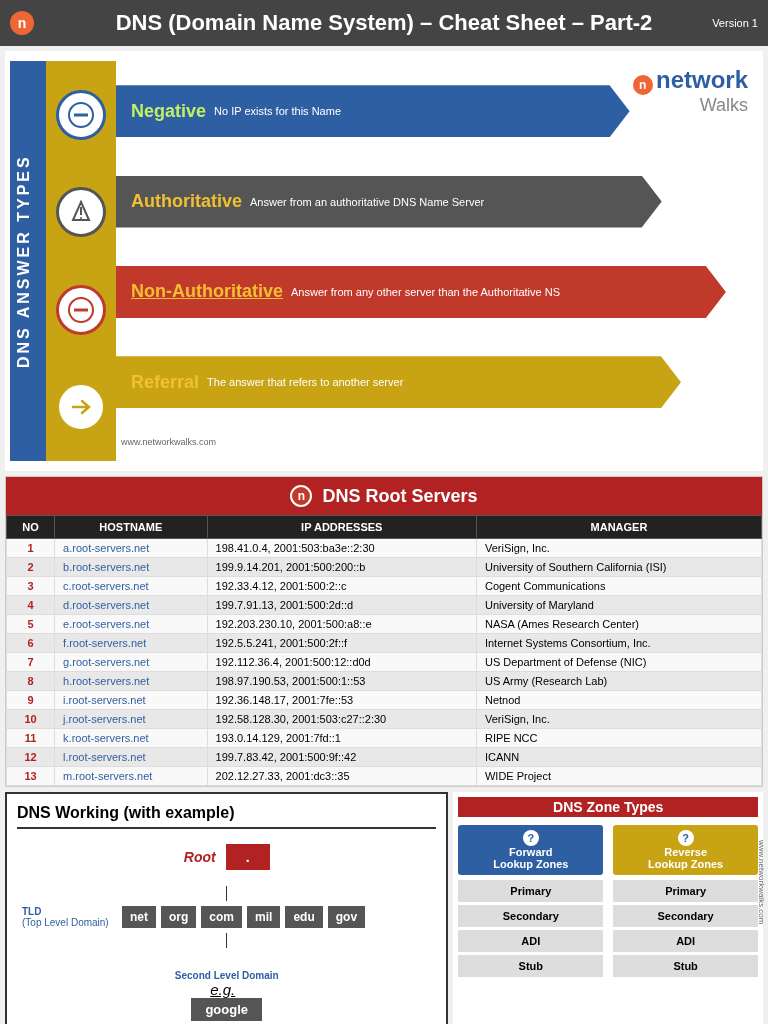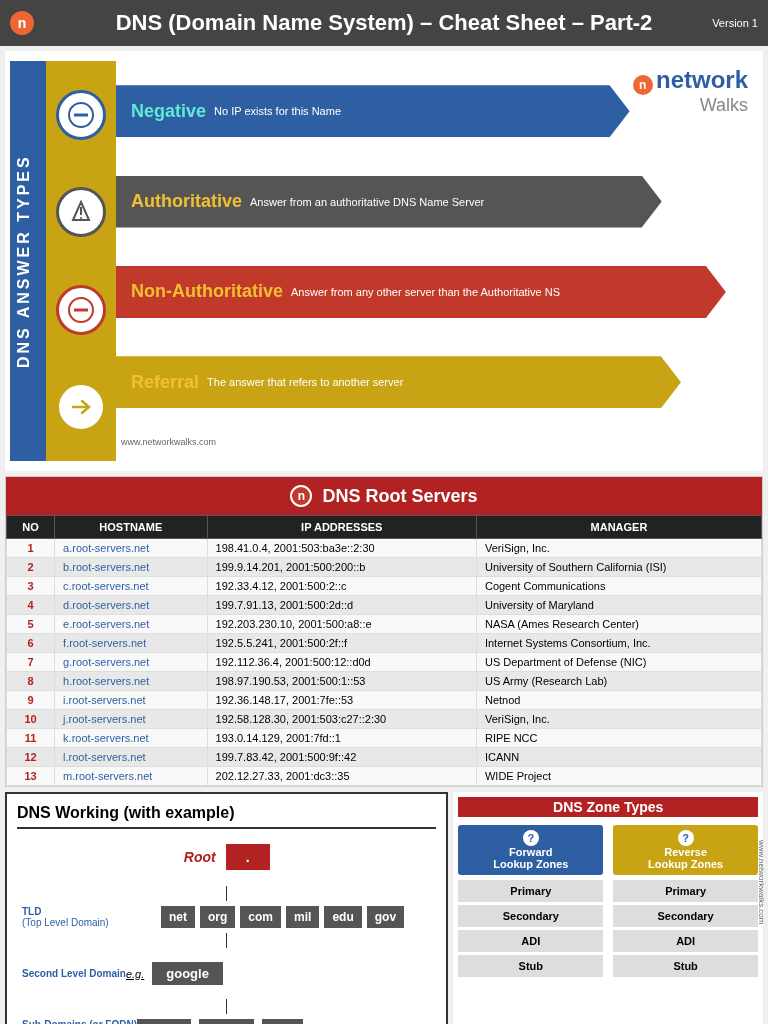--- a/index.html
+++ b/index.html
@@ -119,23 +119,23 @@
     .arrow-negative { background: #2e5fa3; }
     .arrow-authoritative { background: #555; }
     .arrow-nonauth { background: #c0392b; }
     .arrow-referral { background: #c8a415; }
 
     .arrow-label {
       font-size: 18px;
       font-weight: bold;
       margin-right: 8px;
     }
-    .arrow-label.negative { color: #5eead4; }
+    .arrow-label.negative { color: #bef264; }
     .arrow-label.authoritative { color: #f0c030; }
-    .arrow-label.nonauth { color: #f0c030; }
+    .arrow-label.nonauth { color: #f0c030; text-decoration: underline; }
     .arrow-label.referral { color: #f0c030; }
 
     .arrow-desc {
       color: white;
       font-size: 11px;
     }
 
     .network-walks-logo {
       position: absolute;
       top: 15px;
@@ -546,39 +546,39 @@
   <div class="dns-working">
     <div class="dns-working-title">DNS Working (with example)</div>
     <div class="dns-tree">
 
       <div class="root-row">
         <span class="root-label-red">Root</span>
         <span class="root-box">.</span>
       </div>
       <div class="connector-line"></div>
 
-      <div style="display:flex; align-items:flex-start; margin: 5px 0; gap: 39px;">
+      <div style="display:flex; align-items:flex-start; margin: 5px 0;">
         <div style="min-width:100px;">
           <div style="color:#2e5fa3; font-size:10px; font-weight:bold;">TLD</div>
           <div style="color:#2e5fa3; font-size:10px;">(Top Level Domain)</div>
         </div>
         <div class="tld-items" id="tld-items-container">
             <span class="tld-box">net</span>
             <span class="tld-box">org</span>
             <span class="tld-box">com</span>
             <span class="tld-box">mil</span>
             <span class="tld-box">edu</span>
             <span class="tld-box">gov</span>
           </div>
       </div>
       <div class="connector-line"></div>
 
-      <div style="display:flex; align-items:center; margin: 14px 0;">
+      <div style="display:flex; align-items:center; margin: 22px 0; flex-direction: column;">
         <div style="min-width:100px; color:#2e5fa3; font-size:10px; font-weight:bold;">Second Level Domain</div>
-        <span style="font-style:italic; font-size:11px; margin-right:8px;text-decoration:underline;">e.g.</span>
+        <span style="font-style:italic; font-size:15px; margin-right:8px;text-decoration:underline;">e.g.</span>
         <span class="sld-box">google</span>
       </div>
       <div class="connector-line"></div>
 
       <div style="display:flex; align-items:flex-start; margin: 5px 0;">
         <div style="min-width:100px; color:#2e5fa3; font-size:10px; font-weight:bold;">Sub-Domains (or FQDN)</div>
         <div class="subdomain-items" id="subdomain-items-container">
             <span class="subdomain-box">www</span>
             <span class="subdomain-box">smtp</span>
             <span class="subdomain-box">ftp</span>

